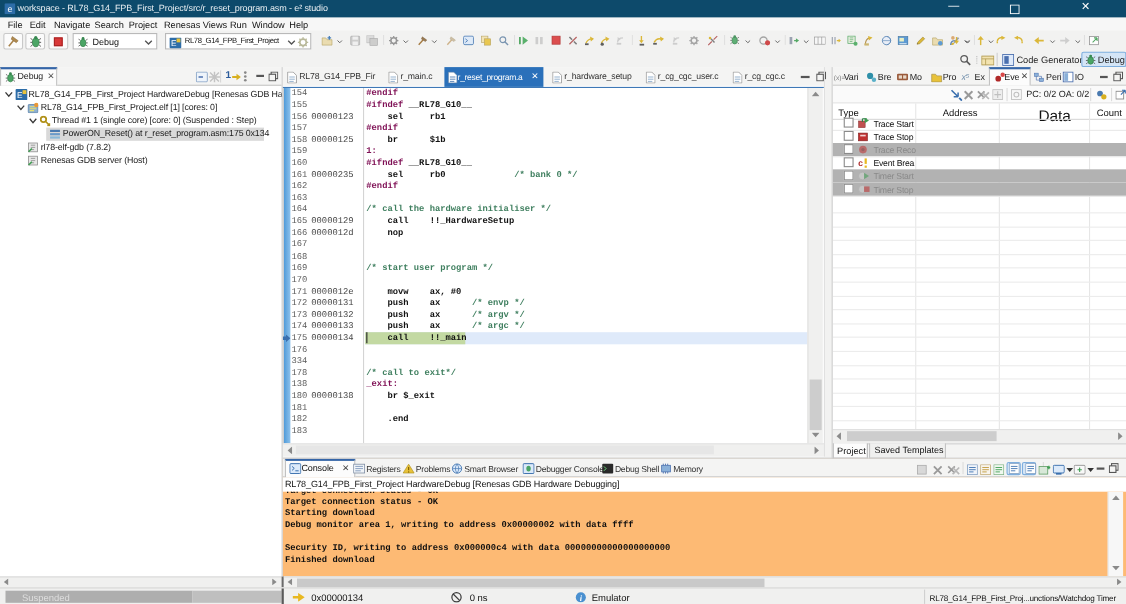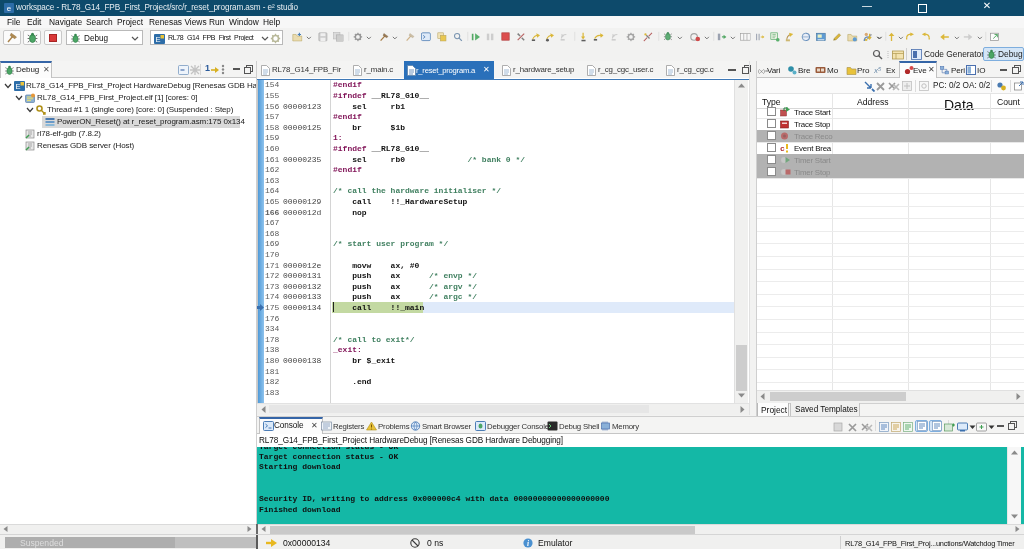--- a/index.html
+++ b/index.html
@@ -631,21 +631,21 @@
   <span class="abs mono" style="left:26px;top:93.5px;color:#444444;font-weight:normal">00000235</span>
   <span class="abs mono" style="left:76px;top:93.5px;white-space:pre"><span style="color:#111111">&nbsp;&nbsp;&nbsp;&nbsp;sel&nbsp;&nbsp;&nbsp;&nbsp;&nbsp;rb0&nbsp;&nbsp;&nbsp;&nbsp;&nbsp;&nbsp;&nbsp;&nbsp;&nbsp;&nbsp;&nbsp;&nbsp;&nbsp;</span><span style="color:#3f7f5f">/*&nbsp;bank&nbsp;0&nbsp;*/</span></span>
   <span class="abs mono" style="left:8px;top:104.1px;color:#5a5a5a;font-weight:normal">162</span>
   <span class="abs mono" style="left:76px;top:104.1px;white-space:pre"><span style="color:#7f1055">#endif</span></span>
   <span class="abs mono" style="left:8px;top:114.7px;color:#5a5a5a;font-weight:normal">163</span>
   <span class="abs mono" style="left:8px;top:125.3px;color:#5a5a5a;font-weight:normal">164</span>
   <span class="abs mono" style="left:76px;top:125.3px;white-space:pre"><span style="color:#3f7f5f">/*&nbsp;call&nbsp;the&nbsp;hardware&nbsp;initialiser&nbsp;*/</span></span>
   <span class="abs mono" style="left:8px;top:135.9px;color:#5a5a5a;font-weight:normal">165</span>
   <span class="abs mono" style="left:26px;top:135.9px;color:#444444;font-weight:normal">00000129</span>
   <span class="abs mono" style="left:76px;top:135.9px;white-space:pre"><span style="color:#111111">&nbsp;&nbsp;&nbsp;&nbsp;call&nbsp;&nbsp;&nbsp;&nbsp;!!_HardwareSetup</span></span>
-  <span class="abs mono" style="left:8px;top:146.5px;color:#5a5a5a;font-weight:bold">166</span>
+  <span class="abs mono" style="left:8px;top:146.5px;color:#5a5a5a;font-weight:normal">166</span>
   <span class="abs mono" style="left:26px;top:146.5px;color:#444444;font-weight:normal">0000012d</span>
   <span class="abs mono" style="left:76px;top:146.5px;white-space:pre"><span style="color:#111111">&nbsp;&nbsp;&nbsp;&nbsp;nop</span></span>
   <span class="abs mono" style="left:8px;top:157.1px;color:#5a5a5a;font-weight:normal">167</span>
   <span class="abs mono" style="left:8px;top:167.7px;color:#5a5a5a;font-weight:normal">168</span>
   <span class="abs mono" style="left:8px;top:178.3px;color:#5a5a5a;font-weight:normal">169</span>
   <span class="abs mono" style="left:76px;top:178.3px;white-space:pre"><span style="color:#3f7f5f">/*&nbsp;start&nbsp;user&nbsp;program&nbsp;*/</span></span>
   <span class="abs mono" style="left:8px;top:188.9px;color:#5a5a5a;font-weight:normal">170</span>
   <span class="abs mono" style="left:8px;top:199.5px;color:#5a5a5a;font-weight:normal">171</span>
   <span class="abs mono" style="left:26px;top:199.5px;color:#444444;font-weight:normal">0000012e</span>
   <span class="abs mono" style="left:76px;top:199.5px;white-space:pre"><span style="color:#111111">&nbsp;&nbsp;&nbsp;&nbsp;movw&nbsp;&nbsp;&nbsp;&nbsp;ax,&nbsp;#0</span></span>
@@ -863,21 +863,21 @@
       <path d="M0.5 0 L4.5 3.5 L0.5 7 Z" fill="#8a8a8a"></path>
     </svg>
   <div class="thumb" style="left:13px;top:331px;width:136px;height:9px;"></div>
   <div class="abs" style="left:0;top:342px;width:267px;height:14px;background:#f4f4f3;border-top:1px solid #d0d0d0;"></div>
   <div class="abs" style="left:0;top:342px;width:32px;height:14px;background:#fcfcfc;border:1px solid #b8b8b8;border-top:none;"></div>
   <span class="abs" style="left:4px;top:344px;font-size:8.4px;color:#111;">Project</span>
   <div class="abs" style="left:33px;top:342px;width:70px;height:14px;background:#f0f0ef;border:1px solid #c4c4c4;border-top:none;"></div>
     <span class="abs" style="left:38px;top:344px;font-size:8.2px;color:#111;">Saved Templates</span>
 </div>
 
-<div class="abs" id="console" style="left:257px;top:417px;width:767px;height:107px;background:#14b8a6;">
+<div class="abs" id="console" style="left:257px;top:417px;width:767px;height:107px;background:#fdba74;">
   <div class="abs" style="left:0;top:0;width:767px;height:17px;background:#f4f4f3;border-bottom:1px solid #c6c6c6;"></div>
   <div class="seltab" style="left:2px;width:64px;"></div>
   <svg class="abs" style="left:6px;top:4px" width="11" height="10">
       <rect x="0.5" y="0.5" width="10" height="9" rx="1" fill="#dceafa" stroke="#3a6fae" stroke-width="0.9"></rect>
       <path d="M2.5 3 l2 1.8 l-2 1.8 M5.5 7 h3" stroke="#3a6fae" stroke-width="0.9" fill="none"></path>
     </svg>
   <span class="abs" style="left:17px;top:4px;font-size:8.2px;letter-spacing:-0.1px;color:#111;">Console</span>
   <span class="abs" style="left:54px;top:3.5px;font-size:8px;color:#444;">✕</span>
   <svg class="abs" style="left:64px;top:4px" width="11" height="10">
       <rect x="0.5" y="1" width="10" height="8" fill="#f0f4f8" stroke="#7a8aa0" stroke-width="0.7"></rect>
@@ -966,20 +966,21 @@
   <svg class="abs" style="left:751px;top:4px" width="9" height="9">
       <rect x="2.5" y="0.5" width="6" height="6" fill="none" stroke="#555" stroke-width="1"></rect>
       <rect x="0.5" y="2.5" width="6" height="6" fill="#f4f4f3" stroke="#555" stroke-width="1"></rect>
     </svg>
   <div class="abs" style="left:0;top:17px;width:767px;height:13px;background:#ffffff;"></div>
   <span class="abs" style="left:2px;top:19px;font-size:8.2px;letter-spacing:-0.1px;color:#111;white-space:nowrap">RL78_G14_FPB_First_Project HardwareDebug [Renesas GDB Hardware Debugging]</span>
   <div class="abs" style="left:0;top:30px;width:750px;height:77px;overflow:hidden;">
       <span class="abs mono" style="left:2px;top:-5.5px;color:#101010;white-space:pre">Target connection status - OK</span>
       <span class="abs mono" style="left:2px;top:4.6px;color:#101010;white-space:pre">Target connection status - OK</span>
       <span class="abs mono" style="left:2px;top:15.3px;color:#101010;white-space:pre">Starting download</span>
+      <span class="abs mono" style="left:2px;top:26.0px;color:#101010;white-space:pre">Debug monitor area 1, writing to address 0x00000002 with data ffff</span>
       <span class="abs mono" style="left:2px;top:47.4px;color:#101010;white-space:pre">Security ID, writing to address 0x000000c4 with data 00000000000000000000</span>
       <span class="abs mono" style="left:2px;top:58.1px;color:#101010;white-space:pre">Finished download</span>
     </div>
   <div class="abs" style="left:750px;top:30px;width:14px;height:77px;background:#f7f7f7;border-left:1px solid #e8e8e8;"></div>
   <svg class="abs" style="left:754px;top:33px" width="7" height="5">
       <path d="M0 4.5 L3.5 0.5 L7 4.5 Z" fill="#8a8a8a"></path>
     </svg>
   <svg class="abs" style="left:754px;top:97px" width="7" height="5">
       <path d="M0 0.5 L3.5 4.5 L7 0.5 Z" fill="#8a8a8a"></path>
     </svg>

